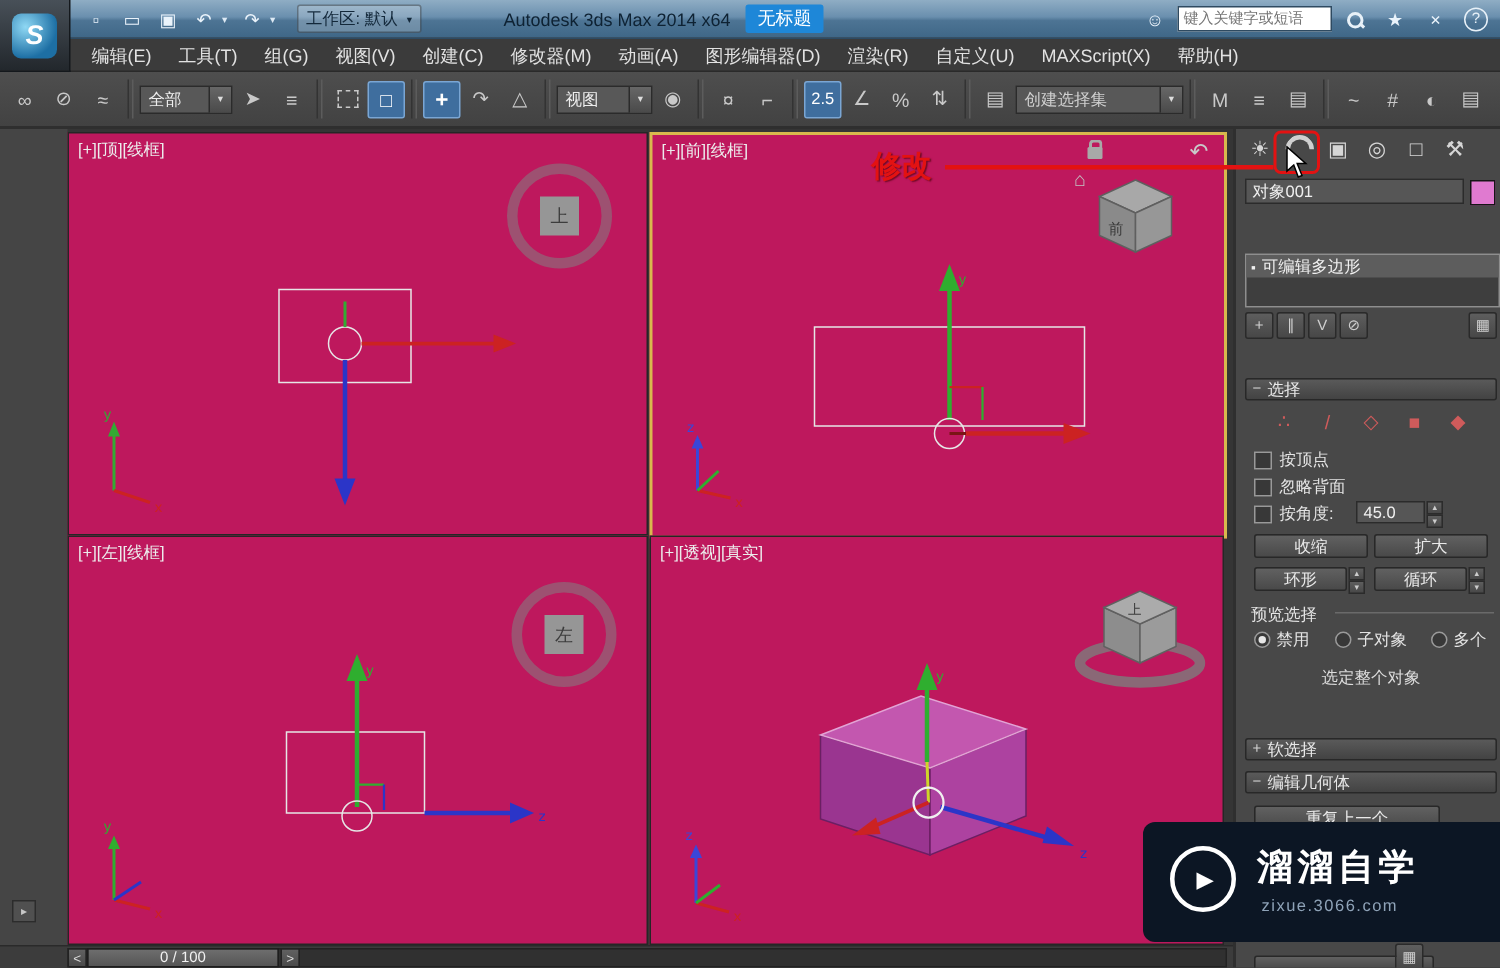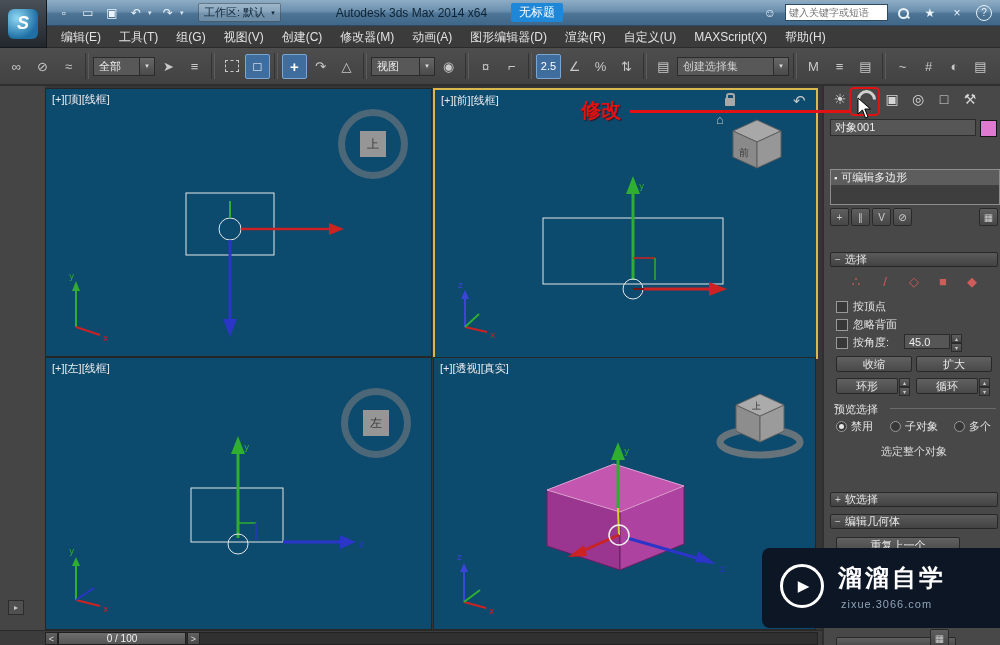--- a/index.html
+++ b/index.html
@@ -15,21 +15,21 @@
     background:linear-gradient(180deg,#4a5ووخ,#23282d);background:linear-gradient(180deg,#485058,#22272c);
     border-right:1px solid #14181c;border-bottom:1px solid #14181c;display:flex;align-items:center;justify-content:center}
   .applogo{width:30px;height:30px;border-radius:6px;background:radial-gradient(circle at 30% 30%,#8fd8f4,#1d6fa4 70%);
     color:#fff;font-style:italic;font-weight:bold;font-size:18px;display:flex;align-items:center;justify-content:center}
   .t-icon{width:20px;height:20px;margin:0 1px;display:flex;align-items:center;justify-content:center;
     color:#eaf3fb;font-size:12px;border:1px solid transparent;border-radius:2px}
   .t-caret{width:8px;font-size:7px;color:#dce9f4;display:flex;align-items:center}
   .ws-combo{margin-left:10px;height:17px;padding:0 5px;display:flex;align-items:center;gap:6px;
     background:rgba(255,255,255,.22);border:1px solid rgba(0,0,0,.35);border-radius:2px;color:#13283a;font-size:11px}
   .title-text{margin-left:55px;color:#0e2233;font-size:12px;white-space:nowrap}
-  .doc-chip{margin-left:24px;background:#1e87d8;color:#fff;font-size:12px;padding:1px 8px;border-radius:2px}
+  .doc-chip{margin-left:10px;background:#1e87d8;color:#fff;font-size:12px;padding:1px 8px;border-radius:2px}
   .ic-group{margin-left:auto;display:flex;align-items:center;gap:3px;padding-right:4px}
   .search-inp{width:95px;height:15px;font-size:10px;border:1px solid #2e4a61;background:#fff;color:#333;padding:0 3px}
   .mag{width:12px;height:12px;position:relative}
   .mag:before{content:"";position:absolute;left:1px;top:1px;width:7px;height:7px;border:2px solid #e8f1f8;border-radius:50%}
   .mag:after{content:"";position:absolute;left:9px;top:9px;width:4px;height:2px;background:#e8f1f8;transform:rotate(45deg)}
   .ic-help{width:14px;height:14px;border:1px solid #e8f1f8;border-radius:50%;display:flex;align-items:center;justify-content:center;font-size:10px;color:#e8f1f8}
   
   .menubar{left:0;top:26px;width:1000px;height:22px;background:#3b3b3b;border-bottom:1px solid #2a2a2a;
     display:flex;align-items:center;padding-left:52px;box-sizing:border-box}
   .menu-item{padding:0 9px;line-height:22px;color:#e2e2e2;font-size:12px;white-space:nowrap}
@@ -40,21 +40,21 @@
     font-size:13px;border:1px solid transparent;border-radius:2px;flex:none}
   .tbtn.act{background:#3f6e9e;border-color:#7aa6d4;color:#fff}
   .tsep{width:2px;height:26px;border-left:1px solid #333;border-right:1px solid #5c5c5c;margin:0 3px;flex:none}
   .combo{height:19px;background:#585858;border:1px solid #2b2b2b;color:#ededed;font-size:11px;
     display:flex;align-items:center;padding-left:5px;flex:none;box-sizing:border-box}
   .combo .arr{margin-left:auto;width:14px;height:100%;background:linear-gradient(#676767,#4a4a4a);
     border-left:1px solid #2b2b2b;display:flex;align-items:center;justify-content:center;font-size:7px;color:#ddd}
   .dash-sq{width:12px;height:10px;border:1px dashed #c9c9c9}
   
   .vparea{left:45px;top:86px;width:777px;height:544px;background:#353535}
-  .vp{background:#0c4a6e;overflow:hidden}
+  .vp{background:#be185d;overflow:hidden}
   .vp.inact{border:1px solid #262626}
   .vp.act{border:2px solid #d9b84d}
   .vp-label{position:absolute;left:6px;top:3px;font-size:11px;color:#ececec;z-index:5;white-space:nowrap}
   .vcube-flat{position:absolute;width:56px;height:56px;border:7px solid rgba(130,130,130,.55);border-radius:50%;
     display:flex;align-items:center;justify-content:center;z-index:4}
   .vcube-flat .sq{width:26px;height:26px;background:#969696;color:#3c3c3c;font-size:12px;
     display:flex;align-items:center;justify-content:center}
   .mini-home{position:absolute;color:#c2c2c2;font-size:13px;z-index:4}
   .mini-undo{position:absolute;color:#c9c9c9;font-size:15px;z-index:4}
   .mini-lock{position:absolute;width:10px;height:8px;background:#a8a8a8;border-radius:1px;z-index:4}

